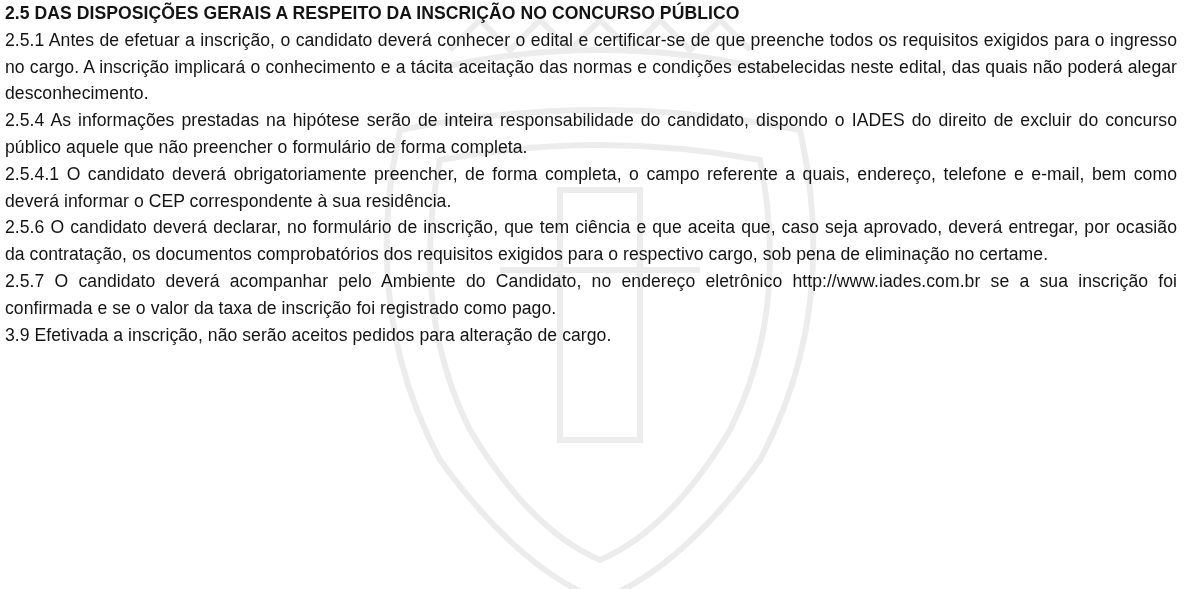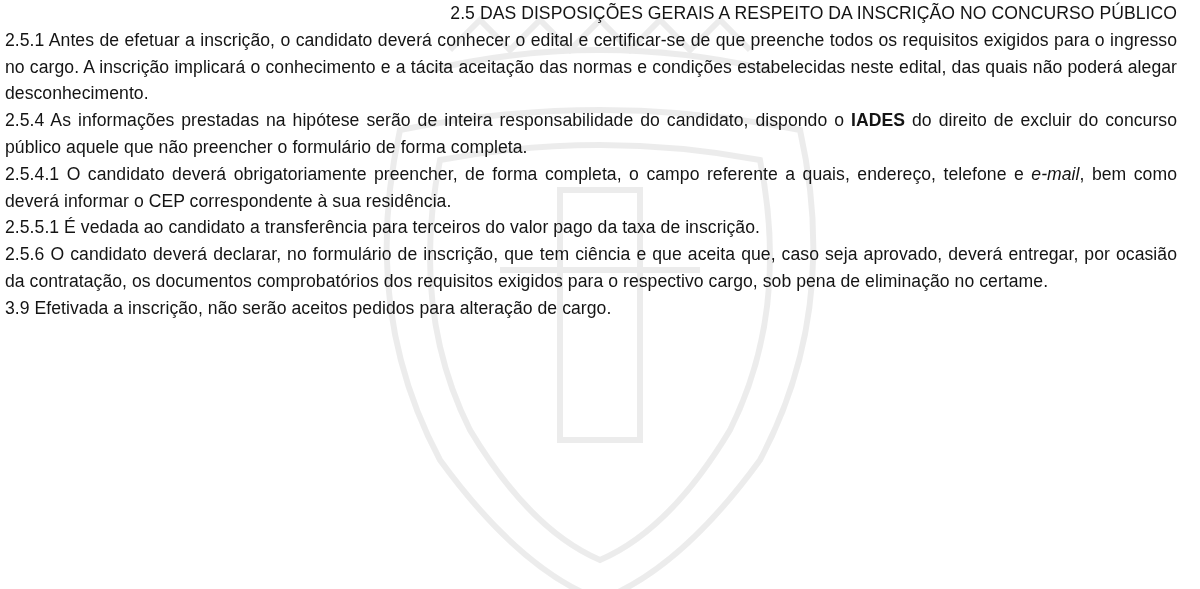--- a/index.html
+++ b/index.html
@@ -31,27 +31,27 @@
       font-size: 17.6px;
       line-height: 26.8px;
       color: #141414;
       text-align: justify;
       letter-spacing: 0.05px;
     }
     .doc p {
       margin: 0;
     }
     .heading {
-      font-weight: normal;
-      text-align: right;
+      font-weight: bold;
+      text-align: left;
       font-size: 17.6px;
     }
     .justify-last-left { text-align: justify; text-align-last: left; }
-    .b { font-weight: bold; }
-    .i { font-style: italic; }
+    .b { font-weight: normal; }
+    .i { }
   </style>
 </head>
 <body>
 
 <svg class="watermark" viewBox="0 0 540 600" xmlns="http://www.w3.org/2000/svg">
   <g fill="none" stroke="#000" stroke-width="6">
     <path d="M120 40 L150 10 L180 40 L210 10 L240 40 L270 10 L300 40 L330 10 L360 40 L390 10 L420 40"></path>
     <path d="M100 60 Q270 20 440 60"></path>
     <path d="M70 120 Q30 300 110 450 Q190 560 270 590 Q350 560 430 450 Q510 300 470 120 Q270 80 70 120 Z"></path>
     <path d="M110 150 Q80 300 140 420 Q200 520 270 550 Q340 520 400 420 Q460 300 430 150 Q270 120 110 150 Z"></path>
@@ -65,20 +65,20 @@
 
   <p class="justify-last-left">2.5.1 Antes de efetuar a inscrição, o candidato deverá conhecer o edital e certificar-se de que preenche todos os requisitos exigidos para o ingresso no cargo. A inscrição implicará o conhecimento e a tácita aceitação das normas e condições estabelecidas neste edital, das quais não poderá alegar desconhecimento.</p>
 
 
 
   <p class="justify-last-left"><span>2.5.4 As informações prestadas na hipótese serão de inteira responsabilidade do candidato, dispondo o </span><span class="b">IADES</span><span> do direito de excluir do concurso público aquele que não preencher o formulário de forma completa.</span></p>
 
   <p class="justify-last-left"><span>2.5.4.1 O candidato deverá obrigatoriamente preencher, de forma completa, o campo referente a quais, endereço, telefone e </span><span class="i">e-mail</span><span>, bem como deverá informar o CEP correspondente à sua residência.</span></p>
 
 
-  <p class="justify-last-left">2.5.5.1 É vedada ao candidato a transferência para terceiros do valor pago da taxa de inscrição.</p>
 
   <p class="justify-last-left">2.5.6 O candidato deverá declarar, no formulário de inscrição, que tem ciência e que aceita que, caso seja aprovado, deverá entregar, por ocasião da contratação, os documentos comprobatórios dos requisitos exigidos para o respectivo cargo, sob pena de eliminação no certame.</p>
 
+  <p class="justify-last-left"><span>2.5.7 O candidato deverá acompanhar pelo Ambiente do Candidato, no endereço eletrônico </span><span class="b">http://www.iades.com.br</span><span> se a sua inscrição foi confirmada e se o valor da taxa de inscrição foi registrado como pago.</span></p>
 
 
   <p class="justify-last-left">3.9 Efetivada a inscrição, não serão aceitos pedidos para alteração de cargo.</p>
 </div>
 
 </body></html>

